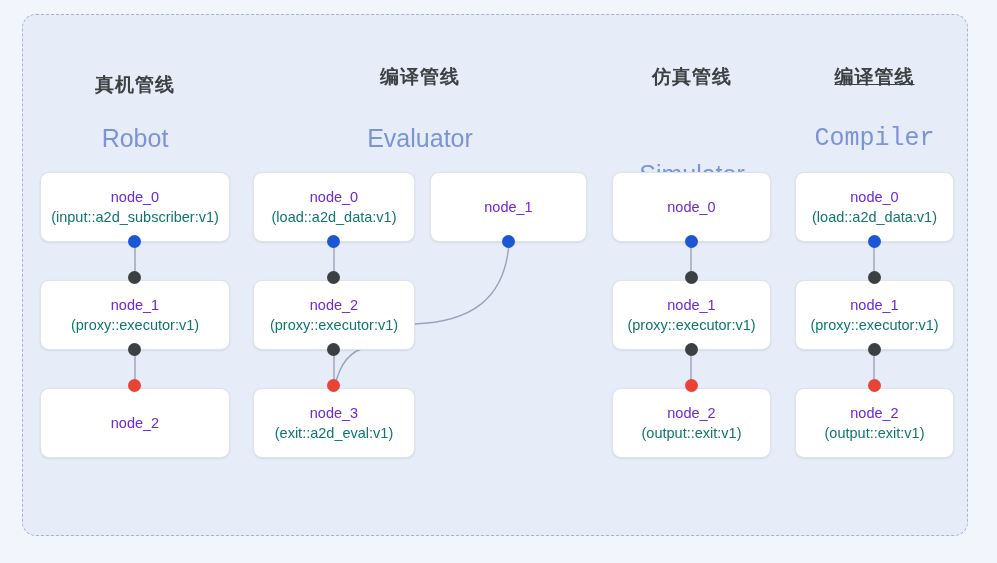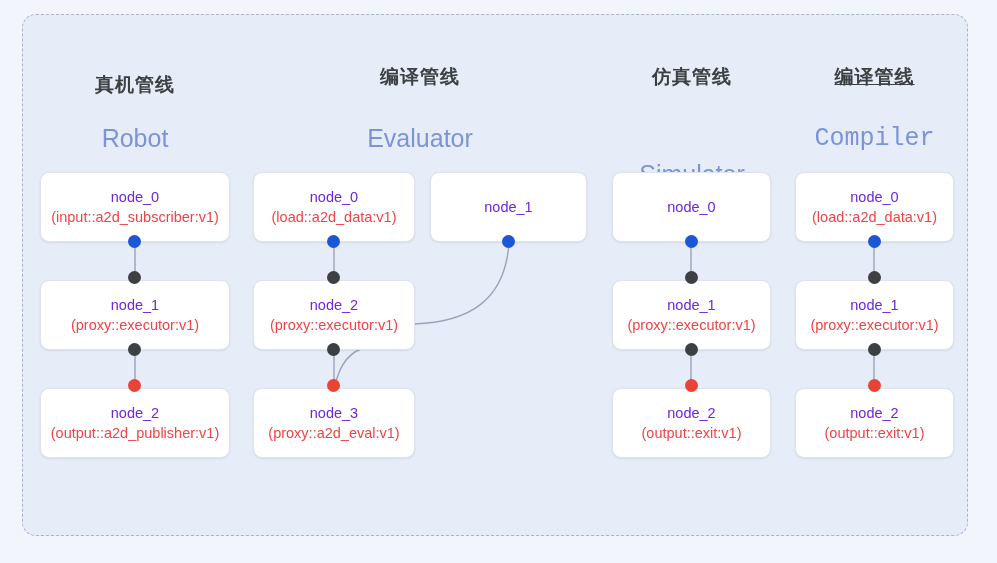--- a/index.html
+++ b/index.html
@@ -54,21 +54,21 @@
     overflow:hidden;
   }
   .node .n-name{
     font-size:14.5px;
     color:#6d28d9;
     line-height:20px;
     white-space:nowrap;
   }
   .node .n-type{
     font-size:14.5px;
-    color:#ef4444;
+    color:#0f766e;
     line-height:21px;
     white-space:nowrap;
   }
   .dot{
     position:absolute;
     border-radius:50%;
     box-sizing:border-box;
   }
   .dot.blue{background:#1a56d6;}
   .dot.dark{background:#3c4043;}
@@ -113,37 +113,36 @@
 <div class="node" style="left:40px;top:172px;width:190px;height:70px;">
   <div class="n-name">node_0</div>
   <div class="n-type">(input::a2d_subscriber:v1)</div>
 </div>
 <div class="node" style="left:40px;top:280px;width:190px;height:70px;">
   <div class="n-name">node_1</div>
   <div class="n-type">(proxy::executor:v1)</div>
 </div>
 <div class="node" style="left:40px;top:388px;width:190px;height:70px;">
   <div class="n-name">node_2</div>
-  <div class="n-type">(output::a2d_publisher:v1)</div>
 </div>
 
 <div class="node" style="left:253px;top:172px;width:162px;height:70px;">
   <div class="n-name">node_0</div>
   <div class="n-type">(load::a2d_data:v1)</div>
 </div>
 <div class="node" style="left:430px;top:172px;width:157px;height:70px;">
   <div class="n-name">node_1</div>
 </div>
 <div class="node" style="left:253px;top:280px;width:162px;height:70px;">
   <div class="n-name">node_2</div>
   <div class="n-type">(proxy::executor:v1)</div>
 </div>
 <div class="node" style="left:253px;top:388px;width:162px;height:70px;">
   <div class="n-name">node_3</div>
-  <div class="n-type">(proxy::a2d_eval:v1)</div>
+  <div class="n-type">(exit::a2d_eval:v1)</div>
 </div>
 
 <div class="node" style="left:612px;top:172px;width:159px;height:70px;">
   <div class="n-name">node_0</div>
 </div>
 <div class="node" style="left:612px;top:280px;width:159px;height:70px;">
   <div class="n-name">node_1</div>
   <div class="n-type">(proxy::executor:v1)</div>
 </div>
 <div class="node" style="left:612px;top:388px;width:159px;height:70px;">

